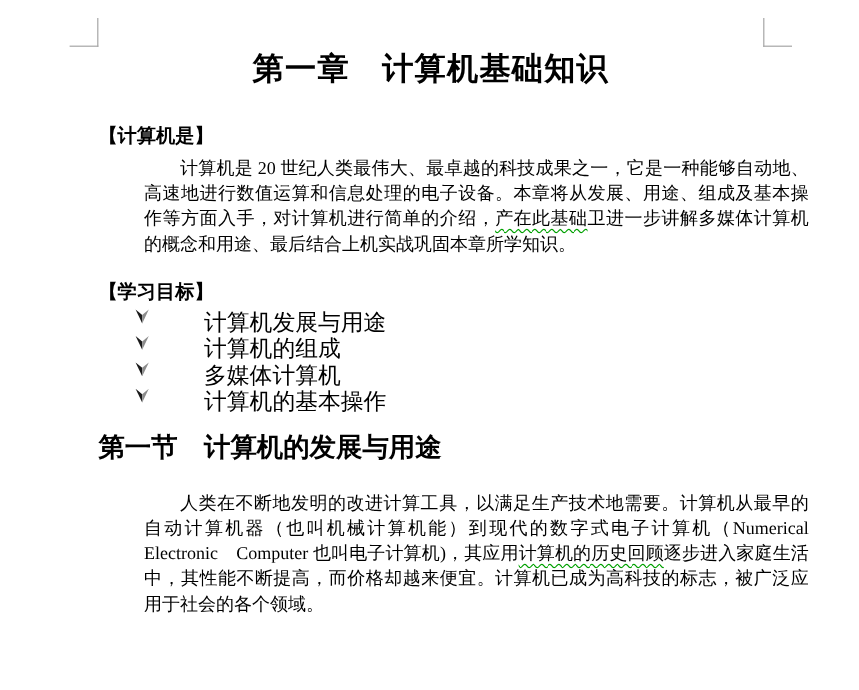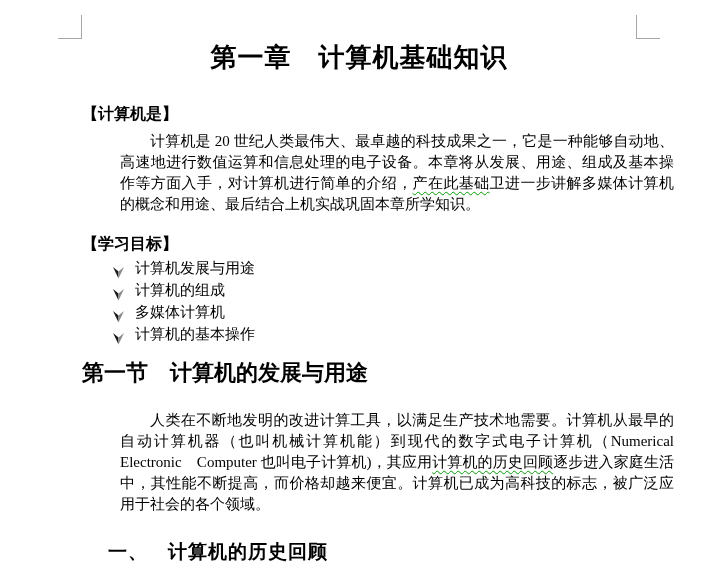--- a/index.html
+++ b/index.html
@@ -51,24 +51,25 @@
     text-decoration-style: wavy;
     text-decoration-color: #00a000;
     text-decoration-thickness: 1px;
     text-underline-offset: 3px;
     text-decoration-skip-ink: none;
   }
 
   .keypoint-list { top: 256px; }
   .keypoint-item {
     display: flex;
-    align-items: flex-end;
+    align-items: flex-start;
     height: 22px;
     padding-left: 30px;
-    font-size: 15px;
+    font-size: 19px;
+    gap: 35px;
   }
   .bullet-icon {
     width: 13px;
     height: 13px;
     margin-right: 10px;
     flex: 0 0 auto;
     position: relative;
     top: 1px;
   }
 
@@ -138,15 +139,14 @@
       </svg>
       <span>计算机的基本操作</span>
     </div>
 
   </div>
 
   <h2 class="content-block section-title">第一节　计算机的发展与用途</h2>
 
   <p class="content-block body-paragraph para-section"><span>人类在不断地发明的改进计算工具，以满足生产技术地需要。计算机从最早的自动计算机器（也叫机械计算机能）到现代的数字式电子计算机（Numerical Electronic　Computer 也叫电子计算机)，其应用</span><span class="squiggle">计算机的历史回顾</span><span>逐步进入家庭生活中，其性能不断提高，而价格却越来便宜。计算机已成为高科技的标志，被广泛应用于社会的各个领域。</span></p>
 
-  <h3 class="content-block sub-heading">一、　计算机的历史回顾</h3>
 
 </div>
 
 </body></html>

